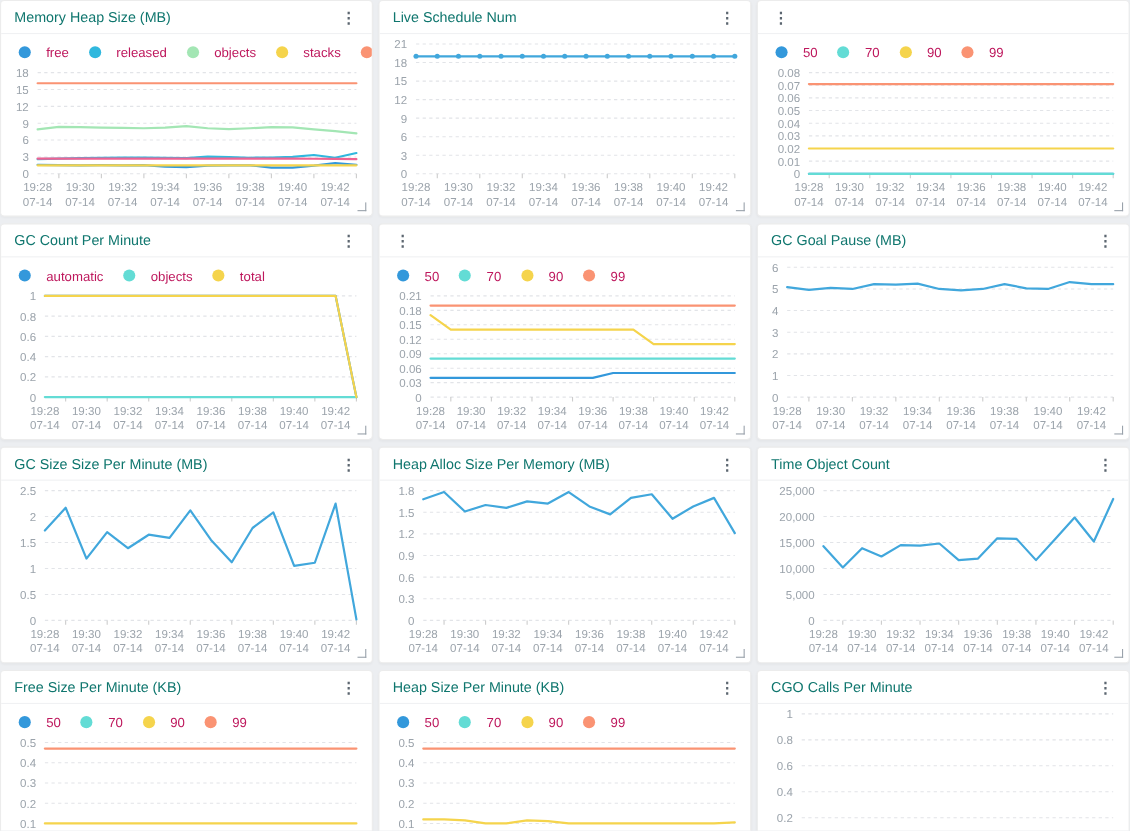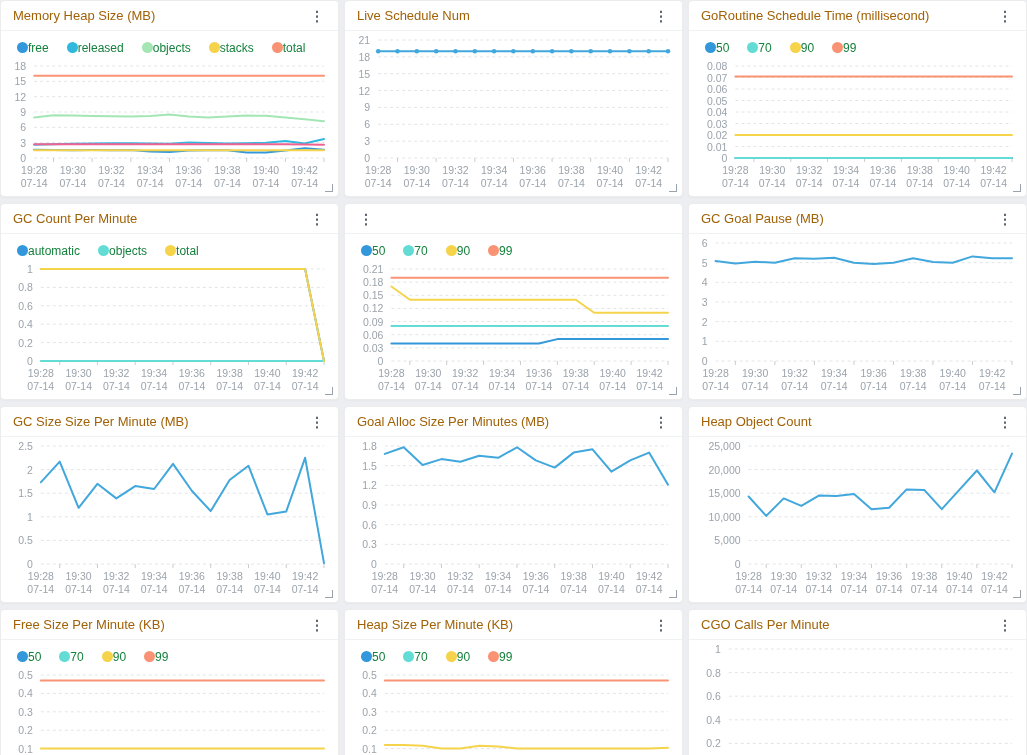--- a/index.html
+++ b/index.html
@@ -25,33 +25,33 @@
     overflow:hidden;
     box-shadow:0 1px 2px rgba(0,0,0,0.03);
   }
   .panel-header{
     height:29px;min-height:29px;
     display:flex;align-items:center;justify-content:space-between;
     padding:0 12px;
     border-bottom:1px solid #f0f1f3;
   }
   .panel-title{
-    margin:0;font-size:13px;font-weight:500;color:#a16207;
+    margin:0;font-size:13px;font-weight:500;color:#0f766e;
     white-space:nowrap;overflow:hidden;text-overflow:ellipsis;
   }
   .kebab{
     color:#5c6670;font-size:14px;font-weight:700;line-height:1;
     cursor:pointer;padding:2px 2px;user-select:none;
   }
   .panel-body{flex:1;position:relative;display:flex;flex-direction:column;min-height:0;}
   .legend{
     display:flex;align-items:center;gap:18px;
     padding:7px 10px 0 16px;height:19px;flex:none;
   }
-  .legend-item{display:inline-flex;align-items:center;gap:0;font-size:12px;color:#15803d;cursor:pointer;}
+  .legend-item{display:inline-flex;align-items:center;gap:14px;font-size:12px;color:#be185d;cursor:pointer;}
   .legend-dot{width:11px;height:11px;border-radius:50%;flex:none;}
   .chart-canvas{flex:1;min-height:0;}
   .tick-label{font-size:10.5px;fill:#9ba3ab;font-family:"Liberation Sans",sans-serif;}
   .resize-handle{
     position:absolute;right:5px;bottom:4px;width:7px;height:7px;
     border-right:1px solid #9aa2ab;border-bottom:1px solid #9aa2ab;
     cursor:nwse-resize;
   }
 </style>
 </head>
@@ -202,21 +202,20 @@
             <circle cx="284.4" cy="20.2" r="2.3" fill="#41a7dc"></circle>
             <circle cx="303.7" cy="20.2" r="2.3" fill="#41a7dc"></circle>
             <circle cx="323.0" cy="20.2" r="2.3" fill="#41a7dc"></circle>
           </svg></div>
       <span class="resize-handle"></span>
     </div>
   </section>
 
   <section class="panel">
     <header class="panel-header">
-      <h3 class="panel-title">GoRoutine Schedule Time (millisecond)</h3>
       <span class="kebab">⋮</span>
     </header>
     <div class="panel-body">
       <div class="legend">
           <span class="legend-item">
             <span class="legend-dot" style="background: rgb(51, 152, 219);"></span>
             <span>50</span>
           </span>
           <span class="legend-item">
             <span class="legend-dot" style="background: rgb(99, 220, 213);"></span>
@@ -518,21 +517,21 @@
             <text x="304.12" y="143" text-anchor="middle" class="tick-label">19:42</text>
             <text x="304.12" y="156" text-anchor="middle" class="tick-label">07-14</text>
             <polyline points="39.8,45.3 58.7,24.6 77.6,70.8 96.4,46.8 115.3,61.4 134.2,49.1 153.1,52.0 172.0,26.9 190.8,53.8 209.7,74.1 228.6,43.0 247.5,28.8 266.4,77.4 285.2,74.6 304.1,20.8 323.0,126.1" fill="none" stroke="#41a7dc" stroke-width="2" stroke-linejoin="round" stroke-linecap="round"></polyline>
           </svg></div>
       <span class="resize-handle"></span>
     </div>
   </section>
 
   <section class="panel">
     <header class="panel-header">
-      <h3 class="panel-title">Goal Alloc Size Per Minutes (MB)</h3>
+      <h3 class="panel-title">Heap Alloc Size Per Memory (MB)</h3>
       <span class="kebab">⋮</span>
     </header>
     <div class="panel-body">
 
       <div class="chart-canvas"><svg width="337" height="165">
             <line x1="39.8" y1="127" x2="323" y2="127" stroke="#e2e4e8" stroke-width="1" stroke-dasharray="3 3"></line>
             <text x="31.799999999999997" y="131" text-anchor="end" class="tick-label">0</text>
             <line x1="39.8" y1="107.33333333333334" x2="323" y2="107.33333333333334" stroke="#e2e4e8" stroke-width="1" stroke-dasharray="3 3"></line>
             <text x="31.799999999999997" y="111.33333333333334" text-anchor="end" class="tick-label">0.3</text>
             <line x1="39.8" y1="87.66666666666667" x2="323" y2="87.66666666666667" stroke="#e2e4e8" stroke-width="1" stroke-dasharray="3 3"></line>
@@ -570,21 +569,21 @@
             <text x="304.12" y="143" text-anchor="middle" class="tick-label">19:42</text>
             <text x="304.12" y="156" text-anchor="middle" class="tick-label">07-14</text>
             <polyline points="39.8,16.9 58.7,10.3 77.6,28.0 96.4,22.1 115.3,24.7 134.2,18.8 153.1,20.8 172.0,10.3 190.8,23.4 209.7,30.6 228.6,15.6 247.5,12.3 266.4,34.6 285.2,23.4 304.1,15.6 323.0,47.7" fill="none" stroke="#41a7dc" stroke-width="2" stroke-linejoin="round" stroke-linecap="round"></polyline>
           </svg></div>
       <span class="resize-handle"></span>
     </div>
   </section>
 
   <section class="panel">
     <header class="panel-header">
-      <h3 class="panel-title">Heap Object Count</h3>
+      <h3 class="panel-title">Time Object Count</h3>
       <span class="kebab">⋮</span>
     </header>
     <div class="panel-body">
 
       <div class="chart-canvas"><svg width="337" height="165">
             <line x1="59.599999999999994" y1="127" x2="323" y2="127" stroke="#e2e4e8" stroke-width="1" stroke-dasharray="3 3"></line>
             <text x="51.599999999999994" y="131" text-anchor="end" class="tick-label">0</text>
             <line x1="59.599999999999994" y1="103.4" x2="323" y2="103.4" stroke="#e2e4e8" stroke-width="1" stroke-dasharray="3 3"></line>
             <text x="51.599999999999994" y="107.4" text-anchor="end" class="tick-label">5,000</text>
             <line x1="59.599999999999994" y1="79.8" x2="323" y2="79.8" stroke="#e2e4e8" stroke-width="1" stroke-dasharray="3 3"></line>

